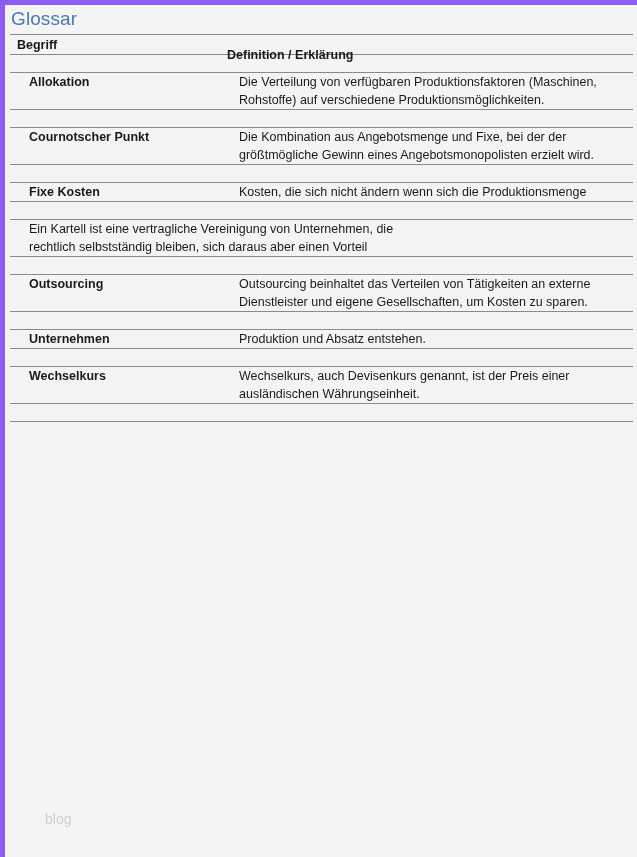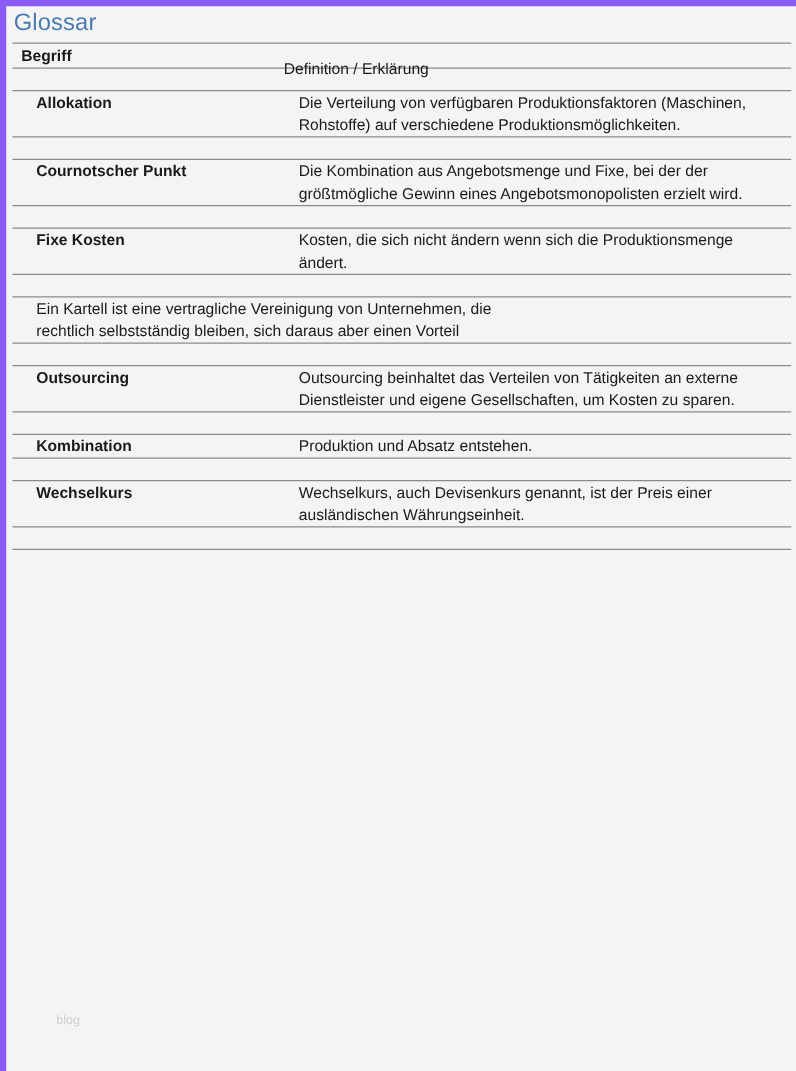--- a/index.html
+++ b/index.html
@@ -56,28 +56,28 @@
       flex: 1;
       padding-left: 7px;
       box-sizing: border-box;
     }
     .header-row {
       height: 18px;
       padding-top: 1px;
       font-weight: bold;
       align-items: center;
     }
-    .header-row .def { font-weight: normal; margin-top: 20px; }
+    .header-row .def { font-weight: bold; margin-top: 20px; }
     .spacer { height: 17px; }
     .entry { padding-top: 0px; margin-left: 12px; }
     .footer-mark {
       position: absolute;
       left: 40px;
       top: 806px;
-      font-size: 10px;
+      font-size: 14px;
       color: #cfcfcf;
     }
   </style>
 </head>
 <body>
 
 <div class="page">
   <div class="doc-title">Glossar</div>
 
   <div class="table">
@@ -109,21 +109,20 @@
       </div>
     </div>
     <div class="hline"></div>
     <div class="spacer"></div>
     <div class="hline"></div>
 
     <div class="row entry">
       <div class="term">Fixe Kosten</div>
       <div class="def">
         <div>Kosten, die sich nicht ändern wenn sich die Produktionsmenge</div>
-        <div>ändert.</div>
       </div>
     </div>
     <div class="hline"></div>
     <div class="spacer"></div>
     <div class="hline"></div>
 
     <div class="row entry">
       <div class="def">
         <div>Ein Kartell ist eine vertragliche Vereinigung von Unternehmen, die</div>
         <div>rechtlich selbstständig bleiben, sich daraus aber einen Vorteil</div>
@@ -138,21 +137,21 @@
       <div class="def">
         <div>Outsourcing beinhaltet das Verteilen von Tätigkeiten an externe</div>
         <div>Dienstleister und eigene Gesellschaften, um Kosten zu sparen.</div>
       </div>
     </div>
     <div class="hline"></div>
     <div class="spacer"></div>
     <div class="hline"></div>
 
     <div class="row entry">
-      <div class="term">Kombination</div>
+      <div class="term">Unternehmen</div>
       <div class="def">
         <div>Produktion und Absatz entstehen.</div>
       </div>
     </div>
     <div class="hline"></div>
     <div class="spacer"></div>
     <div class="hline"></div>
 
     <div class="row entry">
       <div class="term">Wechselkurs</div>

